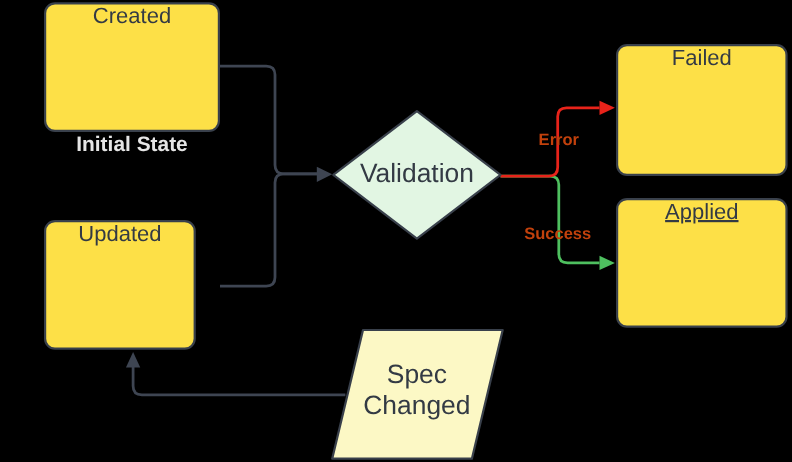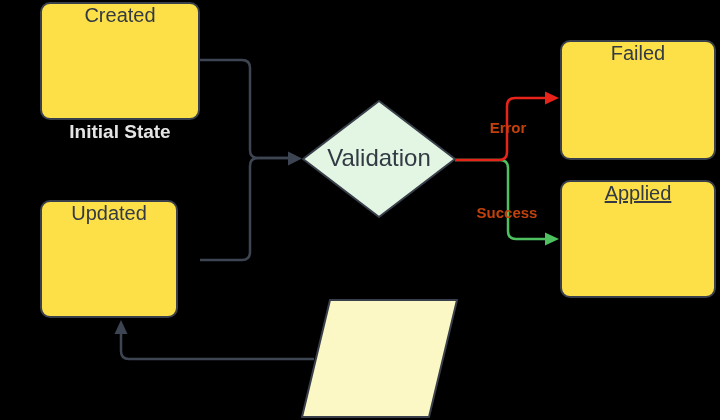--- a/index.html
+++ b/index.html
@@ -100,20 +100,24 @@
   <div class="node-box box-failed">
     <span>Failed</span>
   </div>
 
   <div class="node-box box-applied">
     <span>Applied</span>
   </div>
 
   <div class="shape-label label-validation">Validation</div>
 
+  <div class="shape-label label-spec">
+    <div>Spec</div>
+    <div>Changed</div>
+  </div>
 
   <div class="caption caption-initial">Initial State</div>
 
   <div class="edge-label edge-label-error">Error</div>
 
   <div class="edge-label edge-label-success">Success</div>
 
 </div>
 
 </body></html>

